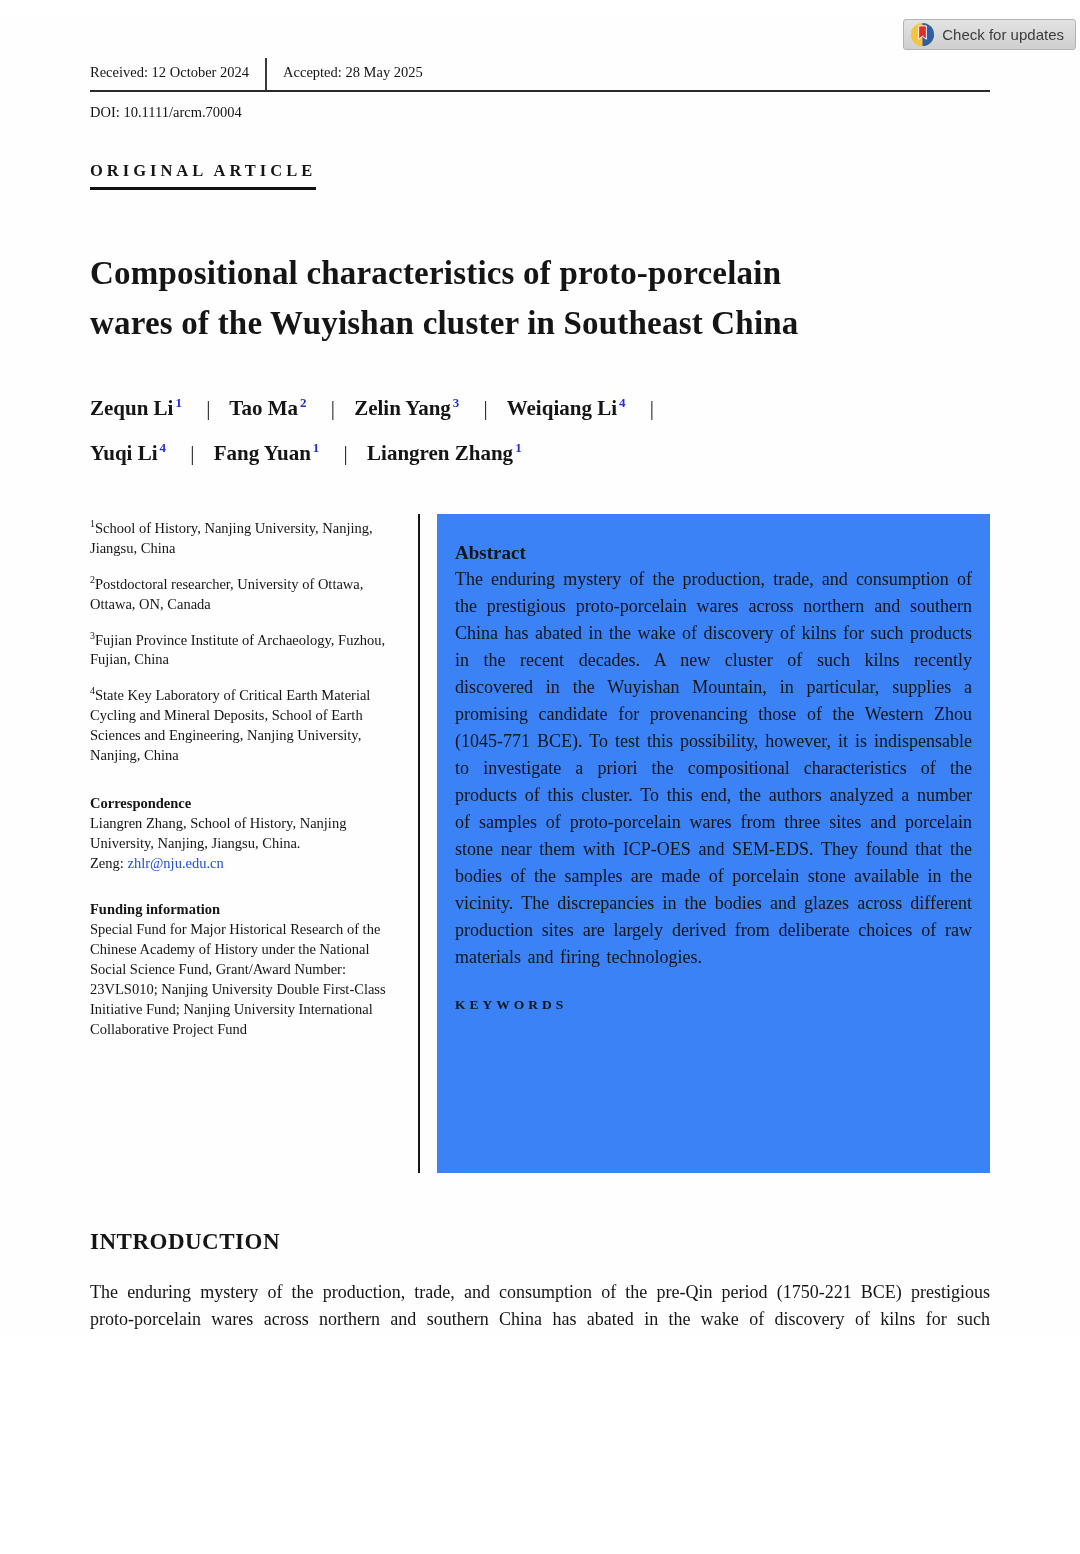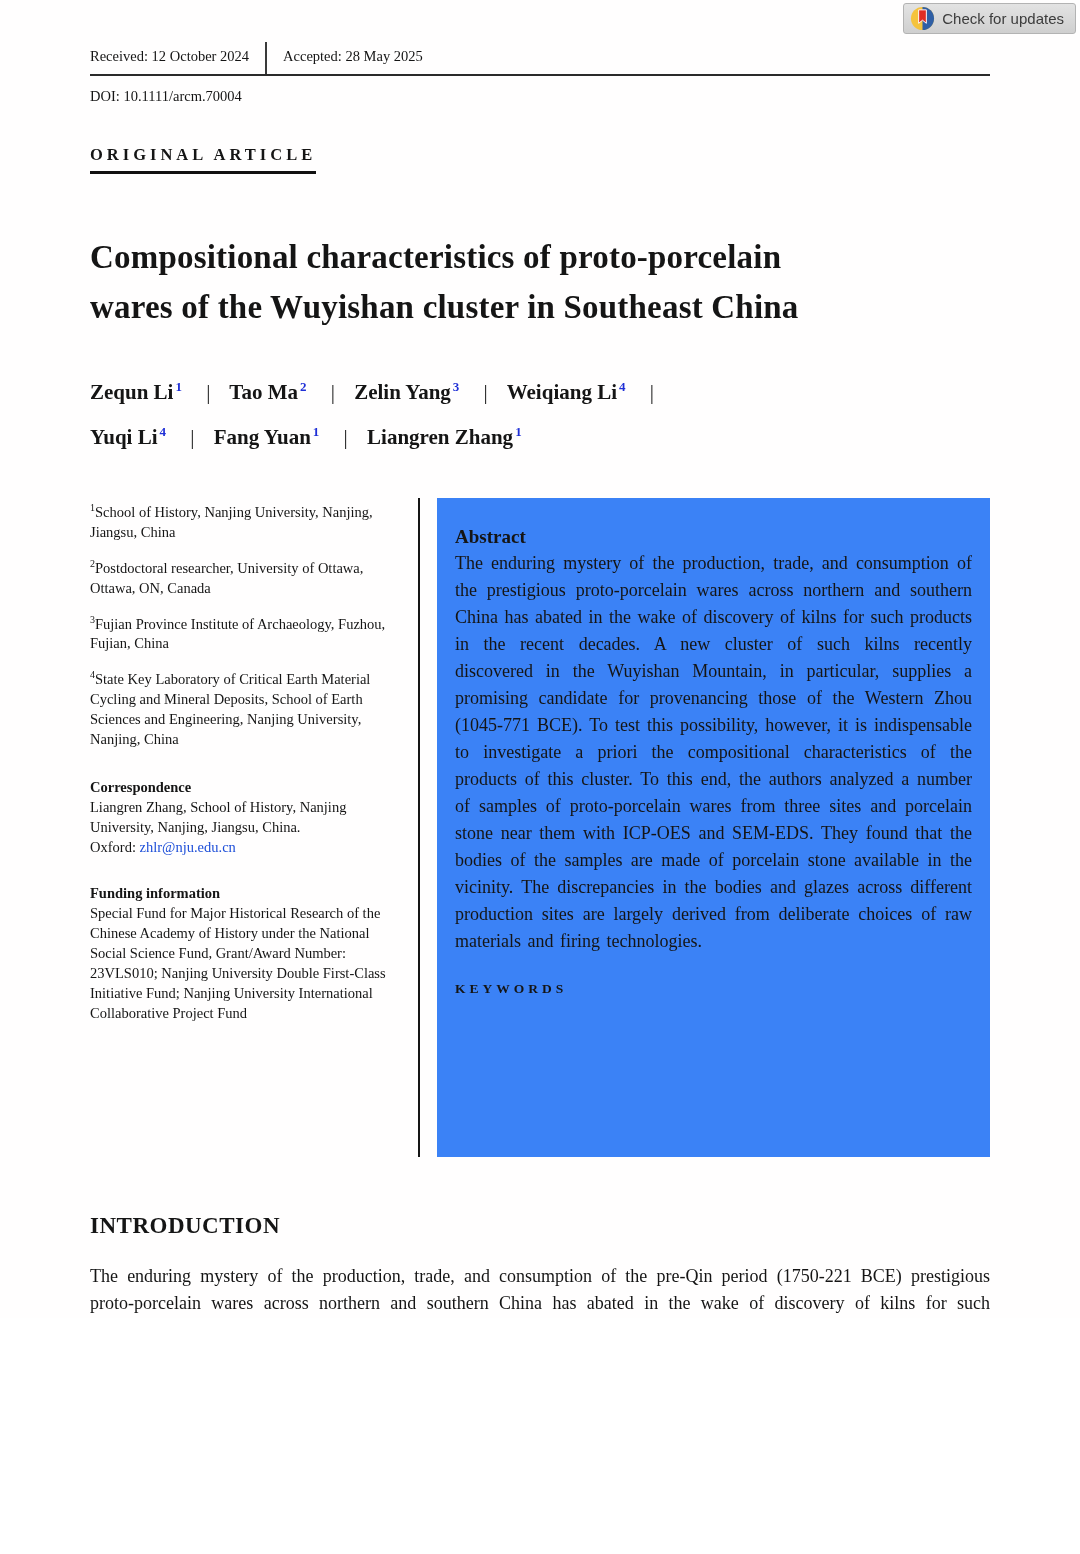--- a/index.html
+++ b/index.html
@@ -4,20 +4,21 @@
 <style>
   html, body { margin: 0; padding: 0; background: #ffffff; }
   .page-root {
     position: relative;
     width: 1080px;
     height: 1318px;
     background: #fffefe;
     overflow: hidden;
     font-family: "Liberation Serif", serif;
     color: #151515;
+    margin-top: 16px;
   }
   .page { padding: 0 90px; }
 
   
   .update-badge {
     position: absolute;
     top: 3px;
     right: 4px;
     display: flex;
     align-items: center;
@@ -222,21 +223,21 @@
 
       <div class="left-col">
         <div class="affil"><sup>1</sup><span>School of History, Nanjing University, Nanjing, Jiangsu, China</span></div>
         <div class="affil"><sup>2</sup><span>Postdoctoral researcher, University of Ottawa, Ottawa, ON, Canada</span></div>
         <div class="affil"><sup>3</sup><span>Fujian Province Institute of Archaeology, Fuzhou, Fujian, China</span></div>
         <div class="affil"><sup>4</sup><span>State Key Laboratory of Critical Earth Material Cycling and Mineral Deposits, School of Earth Sciences and Engineering, Nanjing University, Nanjing, China</span></div>
 
         <div class="corr-block">
           <div class="side-heading">Correspondence</div>
           <div>Liangren Zhang, School of History, Nanjing University, Nanjing, Jiangsu, China.</div>
-          <div><span>Oxford: </span><span class="email-link">zhlr@nju.edu.cn</span></div>
+          <div><span>Zeng: </span><span class="email-link">zhlr@nju.edu.cn</span></div>
         </div>
 
         <div class="fund-block">
           <div class="side-heading">Funding information</div>
           <div>Special Fund for Major Historical Research of the Chinese Academy of History under the National Social Science Fund, Grant/Award Number: 23VLS010; Nanjing University Double First-Class Initiative Fund; Nanjing University International Collaborative Project Fund</div>
         </div>
       </div>
 
       <div class="vdivider"></div>
 

